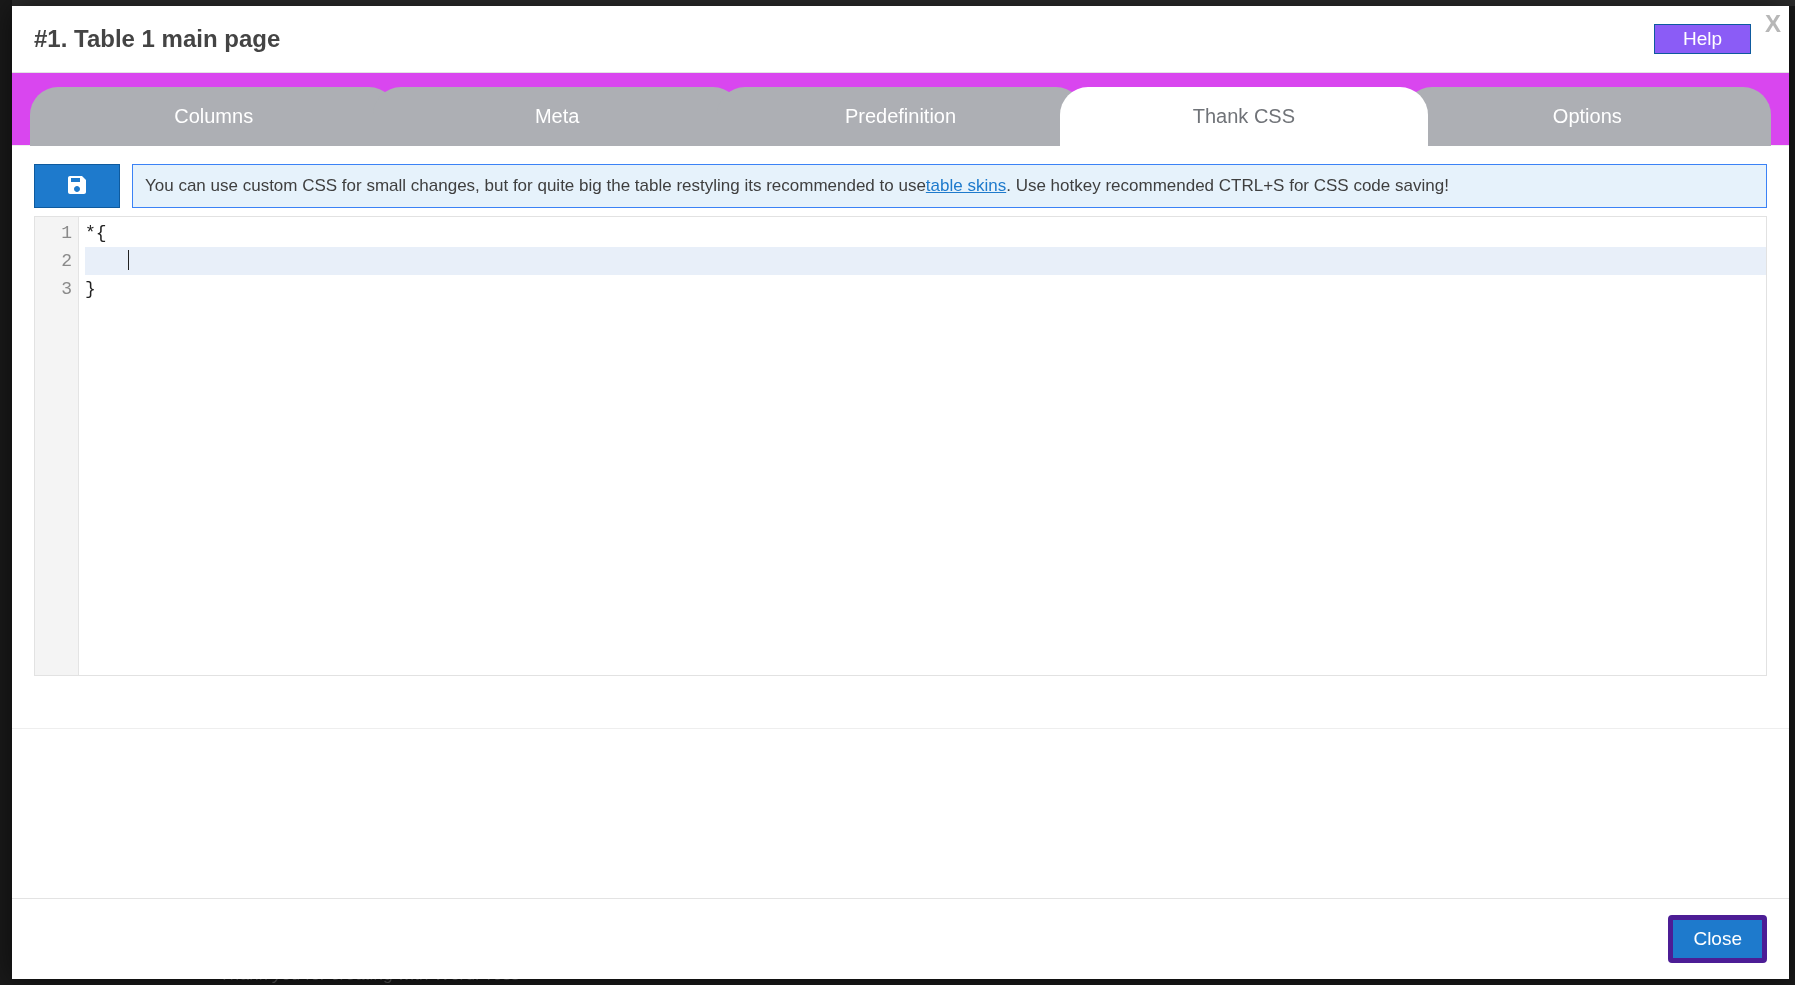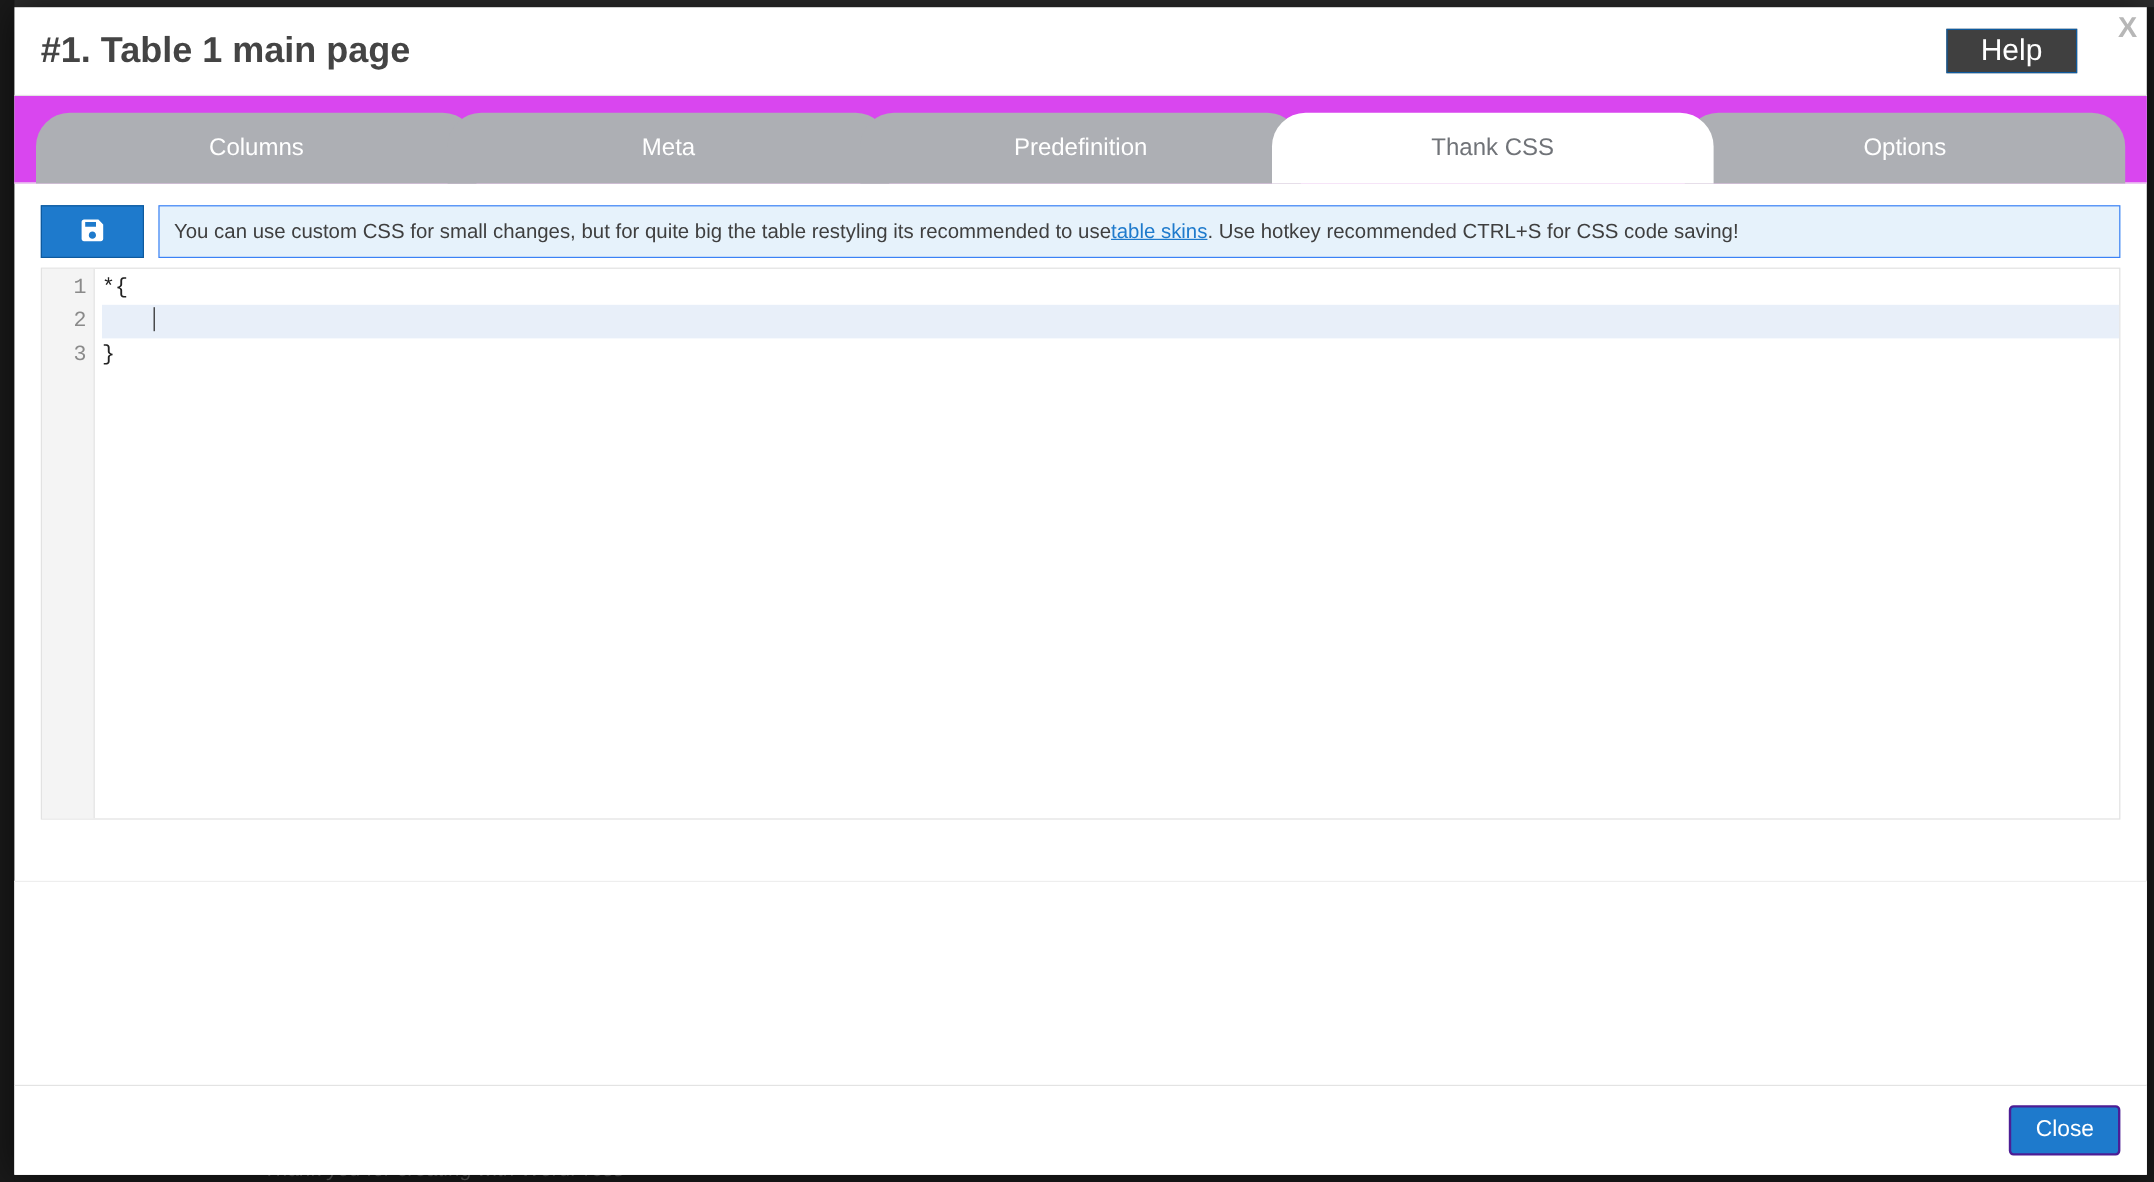--- a/index.html
+++ b/index.html
@@ -47,33 +47,33 @@
   }
 
   .modal-header {
     display: flex;
     align-items: center;
     padding: 18px 22px 18px 22px;
     border-bottom: 1px solid #e3e3e3;
     position: relative;
   }
   .modal-title {
-    font-size: 30px;
+    font-size: 24px;
     font-weight: 700;
     color: #444;
     flex: 1;
   }
   .help-btn {
-    background: #404040;
+    background: #8b5cf6;
     border: 1px solid #0e5a9e;
     color: #fff;
-    font-size: 25px;
+    font-size: 19px;
     padding: 3px 28px;
     cursor: pointer;
-    margin-right: 36px;
+    margin-right: 16px;
   }
   .close-x {
     position: absolute;
     top: 4px;
     right: 8px;
     font-size: 24px;
     font-weight: bold;
     color: #b7b7b7;
     cursor: pointer;
   }
@@ -184,21 +184,21 @@
 
   .modal-footer {
     border-top: 1px solid #e3e3e3;
     padding: 16px 22px;
     display: flex;
     justify-content: flex-end;
     background: #fff;
   }
   .close-btn {
     background: #1e7acc;
-    border: 2px solid #4c1d95;
+    border: 5px solid #4c1d95;
     color: #fff;
     font-size: 19px;
     padding: 8px 20px;
     border-radius: 4px;
     cursor: pointer;
   }
   .mid-gap {
     height: 170px;
     border-top: 1px solid #eee;
     background: #fff;

